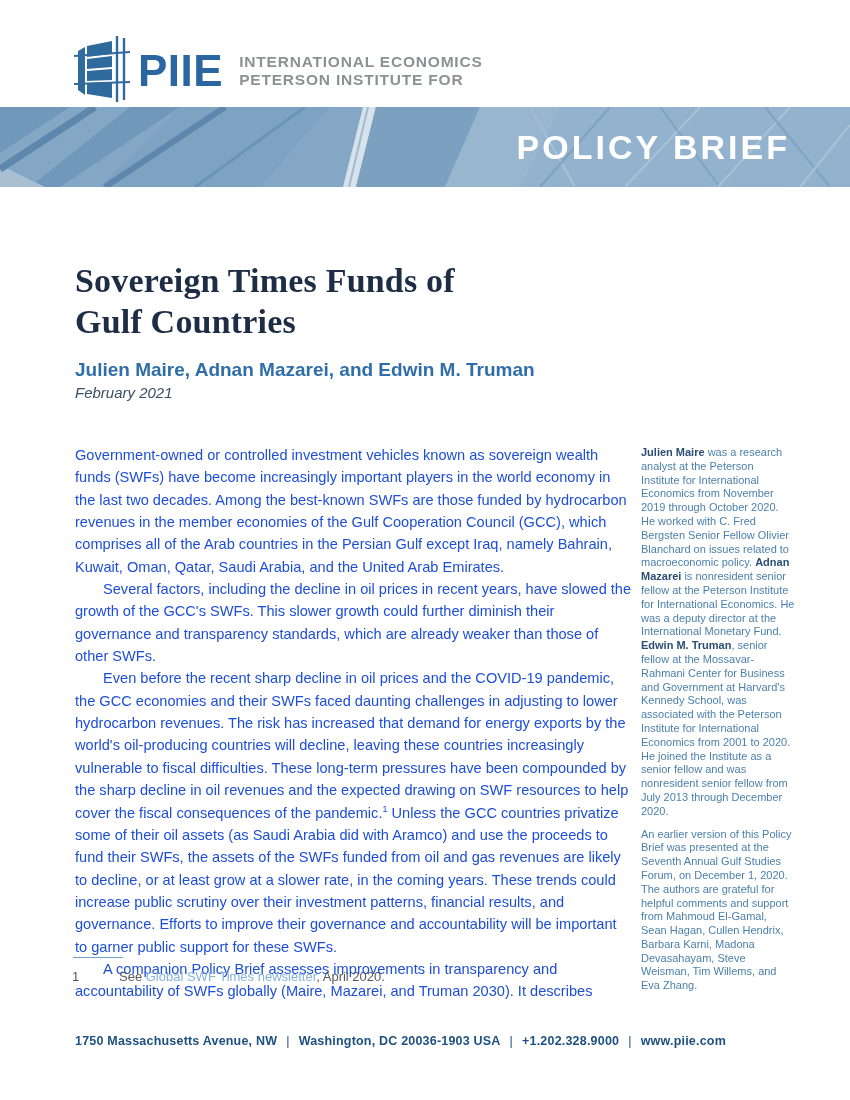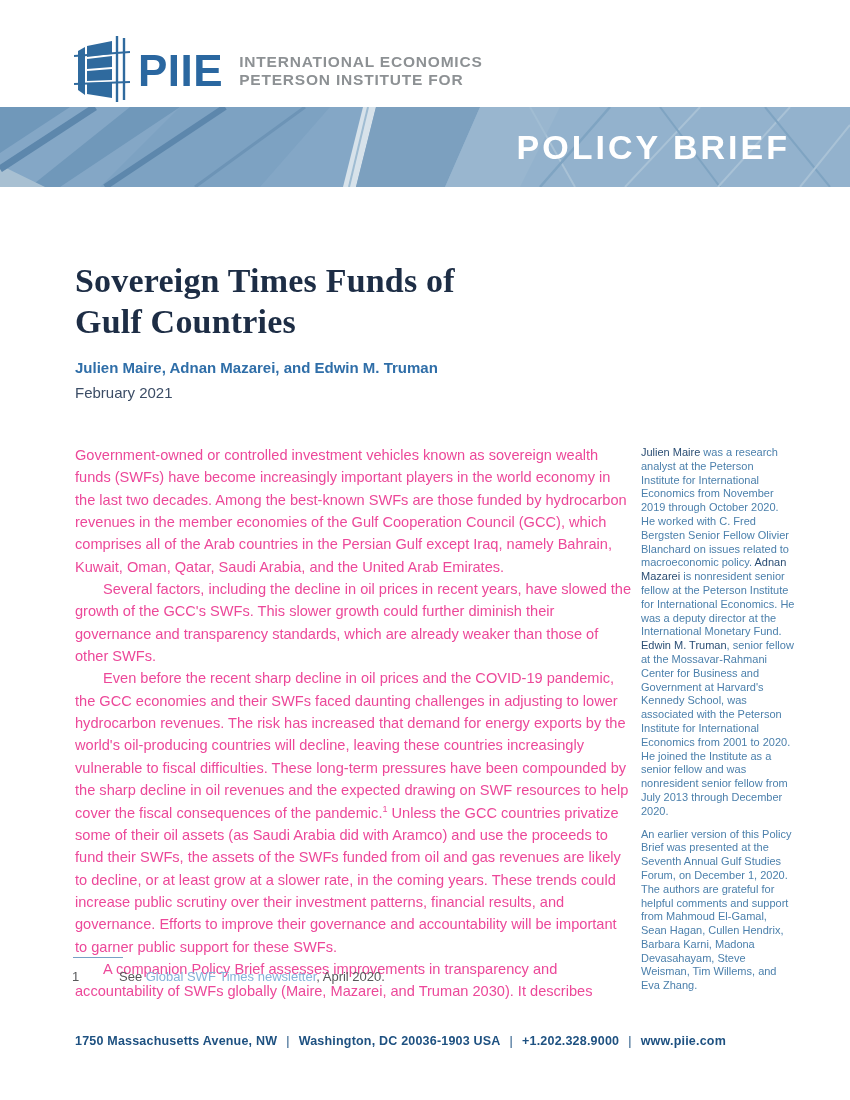--- a/index.html
+++ b/index.html
@@ -30,38 +30,38 @@
     color:#ffffff; font-size:34px; font-weight:800; letter-spacing:3px; line-height:1;
   }
 
   
   .doc-title {
     position:absolute; top:219px; left:75px; width:520px;
     font-family:"Liberation Serif", serif; font-weight:700;
     font-size:34px; line-height:41px; color:#1d2d45; letter-spacing:0.2px;
   }
   .doc-title .num { color:#3d6f9f; }
-  .authors { position:absolute; top:359px; left:75px; font-size:15px; font-weight:700; color:#2f6ea8; }
-  .pub-date { position:absolute; top:384px; left:75px; font-size:15px; font-weight:400; color:#3c4d66; }
+  .authors { position:absolute; top:359px; left:75px; font-size:19px; font-weight:700; color:#2f6ea8; }
+  .pub-date { position:absolute; top:384px; left:75px; font-size:15px; font-weight:400; color:#3c4d66;font-style:italic; }
 
   
   .body-col {
     position:absolute; top:444px; left:75px; width:557px;
-    font-size:14.6px; line-height:22.35px; color:#ec4899;
+    font-size:14.6px; line-height:22.35px; color:#1d4ed8;
   }
   .body-col p { margin:0; }
   .body-col p.indent { text-indent:28px; }
   .body-col sup { font-size:9px; line-height:0; vertical-align:super; }
 
   
   .sidebar {
     position:absolute; top:446px; left:641px; width:154px;
     font-size:11px; line-height:13.8px; color:#4c80ac;
   }
-  .sidebar b { color:#2b4e74; font-weight:400;text-align:right; }
+  .sidebar b { color:#2b4e74; font-weight:700;text-align:right; }
   .sidebar .ack { margin-top:9px; }
 
   
   .footnote-rule { position:absolute; top:957px; left:73px; width:50px; border-top:1.6px solid #76a1c6; }
   .footnote { position:absolute; top:968px; left:72px; font-size:13px; line-height:18px; color:#57585a; }
   .footnote .fn-num { display:inline-block; width:47px; }
   .footnote a { color:#85b3da; text-decoration:none; }
 
   
   .footer {

